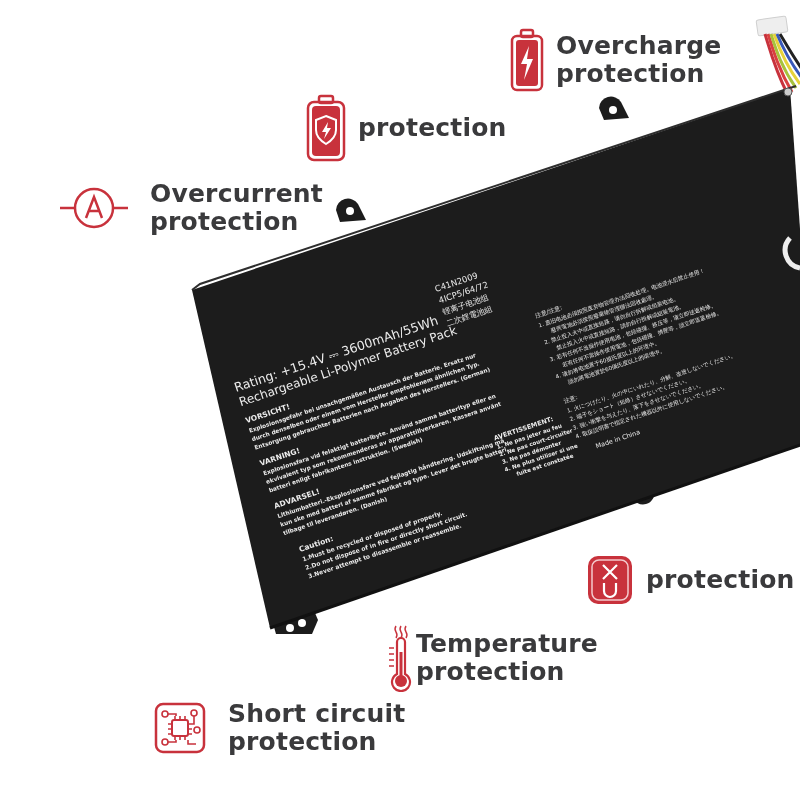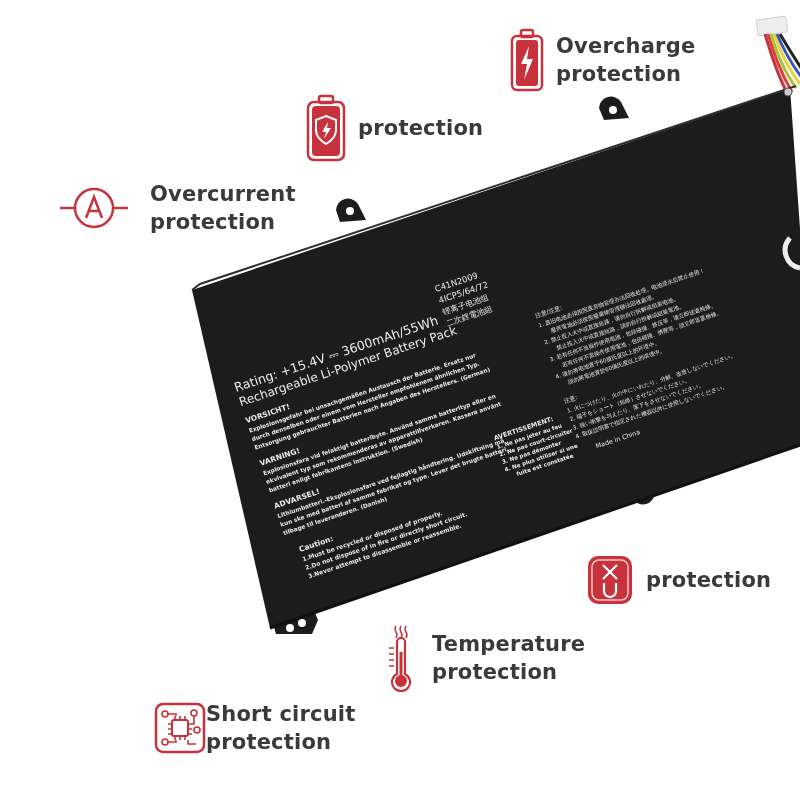--- a/index.html
+++ b/index.html
@@ -4,21 +4,21 @@
 <style>
   html, body { margin:0; padding:0; }
   body {
     width:800px; height:800px; position:relative; overflow:hidden;
     background:#ffffff;
     font-family:"DejaVu Sans", "Liberation Sans", sans-serif;
   }
   .feature { position:absolute; display:flex; align-items:center; gap:12px; }
   .feature .label {
     font-family:"DejaVu Sans", sans-serif; font-weight:bold;
-    font-size:21px; line-height:28px; color:#3a3a3c; letter-spacing:0.2px;
+    font-size:25px; line-height:28px; color:#3a3a3c; letter-spacing:0.2px;
   }
   .feature .label span { display:block; }
   .icon { display:block; }
 
   
   .battery-wrap { position:absolute; left:0; top:0; width:800px; height:800px; }
   .battery-text { fill:#ececec; font-family:"DejaVu Sans", sans-serif; }
 </style>
 </head>
 <body>
@@ -152,35 +152,35 @@
     <rect x="2" y="2" width="44" height="48" rx="10" fill="#c8323c"></rect>
     <rect x="6" y="6" width="36" height="40" rx="7" fill="none" stroke="#f3c9cc" stroke-width="1.5"></rect>
     <path d="M17 11 L31 25 M31 11 L17 25" stroke="#fff" stroke-width="2.2"></path>
     <path d="M18 29 V37 A6 6 0 0 0 30 37 V29" fill="none" stroke="#fff" stroke-width="2.2"></path>
   </svg>
   <div class="label">
     <span>protection</span>
   </div>
 </div>
 
-<div class="feature" style="left:386px; top:624px; gap:18px;">
+<div class="feature" style="left:386px; top:624px; gap:2px;">
   <svg class="icon" width="28" height="68" viewBox="0 0 28 68">
     <path d="M10 2 q-2 3 0 6 q2 3 0 6 M15 2 q-2 3 0 6 q2 3 0 6 M20 2 q-2 3 0 6 q2 3 0 6" stroke="#c8323c" stroke-width="1.4" fill="none"></path>
     <path d="M11 18 a4 4 0 0 1 8 0 V50 a9 9 0 1 1 -8 0 Z" fill="none" stroke="#c8323c" stroke-width="2.2"></path>
     <rect x="13.5" y="28" width="3" height="24" fill="#c8323c"></rect>
     <circle cx="15" cy="57" r="6" fill="#c8323c"></circle>
     <path d="M3 24 H8 M3 30 H8 M3 36 H8 M3 42 H8" stroke="#c8323c" stroke-width="1.4"></path>
   </svg>
   <div class="label">
     <span>Temperature</span>
     <span>protection</span>
   </div>
 </div>
 
-<div class="feature" style="left:154px; top:700px; gap:0;">
+<div class="feature" style="left:154px; top:700px; gap:22px;">
   <svg class="icon" width="52" height="52" viewBox="0 0 52 52">
     <rect x="2" y="2" width="48" height="48" rx="7" fill="none" stroke="#c8323c" stroke-width="2.5"></rect>
     <rect x="18" y="18" width="16" height="16" rx="2" fill="none" stroke="#c8323c" stroke-width="2"></rect>
     <path d="M21 14 V18 M26 14 V18 M31 14 V18 M21 34 V38 M26 34 V38 M31 34 V38 M14 22 H18 M14 27 H18 M14 32 H18 M34 22 H38 M34 27 H38 M34 32 H38" stroke="#c8323c" stroke-width="1.6"></path>
     <circle cx="11" cy="12" r="3" fill="none" stroke="#c8323c" stroke-width="1.6"></circle>
     <path d="M14 12 H22 V14" stroke="#c8323c" stroke-width="1.6" fill="none"></path>
     <circle cx="40" cy="11" r="3" fill="none" stroke="#c8323c" stroke-width="1.6"></circle>
     <circle cx="43" cy="28" r="3" fill="none" stroke="#c8323c" stroke-width="1.6"></circle>
     <path d="M40 14 V22 L38 22" stroke="#c8323c" stroke-width="1.6" fill="none"></path>
     <circle cx="11" cy="40" r="3" fill="none" stroke="#c8323c" stroke-width="1.6"></circle>

